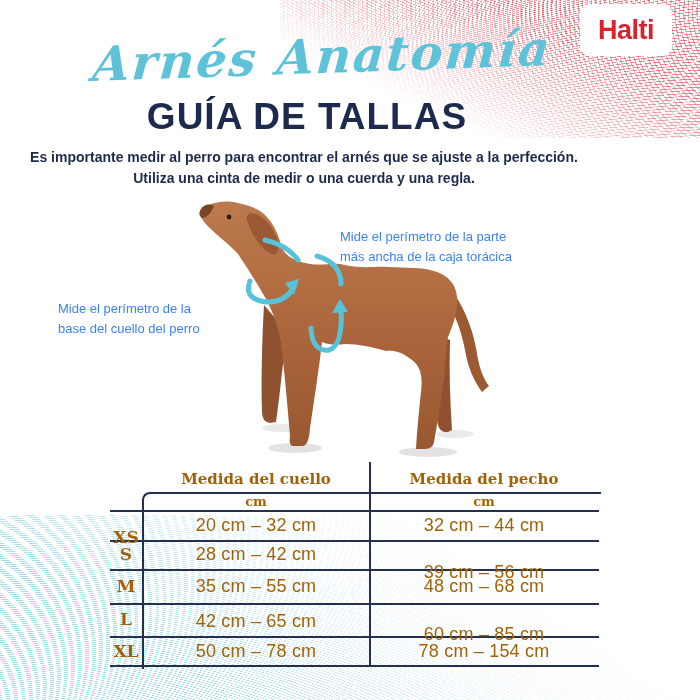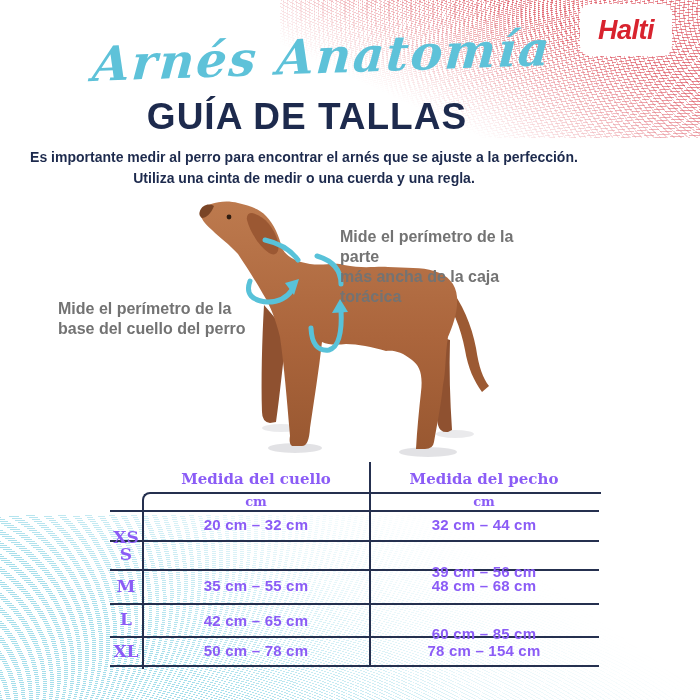--- a/index.html
+++ b/index.html
@@ -27,55 +27,54 @@
     mask-image:linear-gradient(35deg,#000 22%,rgba(0,0,0,.25) 52%,rgba(0,0,0,0) 74%);
   }
   
   .logo-box{
     position:absolute;left:580px;top:4px;width:92px;height:52px;z-index:4;
     background:#ffffff;border-radius:10px;display:flex;align-items:center;justify-content:center;
   }
   .logo-text{
     color:#d8232e;font-size:27px;font-weight:bold;letter-spacing:-.5px;
     font-family:"Liberation Sans",sans-serif;
-    font-style:italic;
   }
   
   .script-title{
     position:absolute;left:0;top:28px;width:700px;text-align:center;z-index:3;
     transform:translateX(-28px) skewX(-6deg) rotate(-2deg);
     font-family:"DejaVu Serif",serif;font-style:italic;font-weight:bold;
     font-size:48px;letter-spacing:2px;color:#5ec2d9;
   }
   .main-title{
     position:absolute;left:0;top:96px;width:700px;text-align:center;z-index:3;
     transform:translateX(-43px);
     font-size:37px;font-weight:bold;letter-spacing:1px;color:#1d2a4d;
   }
   .subtitle{
     position:absolute;left:0;top:147px;width:608px;text-align:center;z-index:3;
     font-size:14px;font-weight:bold;line-height:21px;color:#1d2a4d;
   }
   
-  .note{position:absolute;z-index:3;font-size:16px;font-weight:bold;line-height:20px;color:#737373;}
+  .note{position:absolute;z-index:3;font-size:13px;font-weight:normal;line-height:20px;color:#3b82f6;}
   .note-chest{left:340px;top:227px;width:210px;text-align:left;}
   .note-neck{left:58px;top:299px;width:198px;text-align:left;}
   
   .dog-svg{position:absolute;left:0;top:0;z-index:2;}
   
   .tline{position:absolute;background:#25304f;z-index:3;}
   .cmbox{
     position:absolute;left:142px;top:492px;width:457px;height:175px;z-index:3;
     border-top:2px solid #25304f;border-left:2px solid #25304f;border-radius:8px 0 0 0;
   }
-  .tcell{position:absolute;z-index:3;text-align:center;color:#8b5cf6;}
+  .tcell{position:absolute;z-index:3;text-align:center;color:#a16207;}
   .thead{font-family:"DejaVu Serif",serif;font-weight:bold;font-size:15px;height:18px;line-height:18px;}
   .tunit{font-family:"DejaVu Serif",serif;font-weight:bold;font-size:13px;height:28px;line-height:16px;}
   .tsize{font-family:"DejaVu Serif",serif;font-weight:bold;font-size:17px;width:44px;height:20px;line-height:20px;left:104px;}
-  .tval{font-size:15px;font-weight:bold;letter-spacing:.2px;height:20px;line-height:20px;width:220px;}
+  .tval{font-size:18px;font-weight:normal;letter-spacing:.2px;height:20px;line-height:20px;width:220px;}
   .col-neck{left:146px;width:220px;}
   .col-chest{left:374px;width:220px;}
 </style>
 </head>
 <body>
 
 <div class="page">
 
   <div class="waves-red"></div>
   <div class="waves-teal"></div>
@@ -166,20 +165,21 @@
   <div class="tcell thead col-neck" style="top:470px;">Medida del cuello</div>
   <div class="tcell thead col-chest" style="top:470px;">Medida del pecho</div>
   <div class="tcell tunit col-neck" style="top:494px;">cm</div>
   <div class="tcell tunit col-chest" style="top:494px;">cm</div>
 
   <div class="tcell tsize" style="top:527px;">XS</div>
   <div class="tcell tval col-neck" style="top:515px;">20 cm – 32 cm</div>
   <div class="tcell tval col-chest" style="top:515px;">32 cm – 44 cm</div>
 
   <div class="tcell tsize" style="top:544px;">S</div>
+  <div class="tcell tval col-neck" style="top:544px;">28 cm – 42 cm</div>
   <div class="tcell tval col-chest" style="top:544px;margin-top:18px;">39 cm – 56 cm</div>
 
   <div class="tcell tsize" style="top:576px;">M</div>
   <div class="tcell tval col-neck" style="top:576px;">35 cm – 55 cm</div>
   <div class="tcell tval col-chest" style="top:576px;">48 cm – 68 cm</div>
 
   <div class="tcell tsize" style="top:609px;">L</div>
   <div class="tcell tval col-neck" style="top:611px;">42 cm – 65 cm</div>
   <div class="tcell tval col-chest" style="top:624px;">60 cm – 85 cm</div>
 

